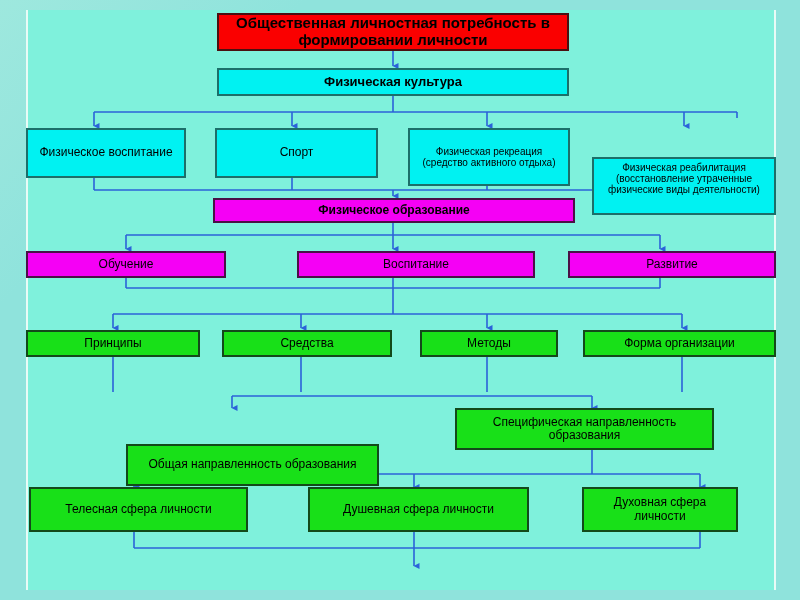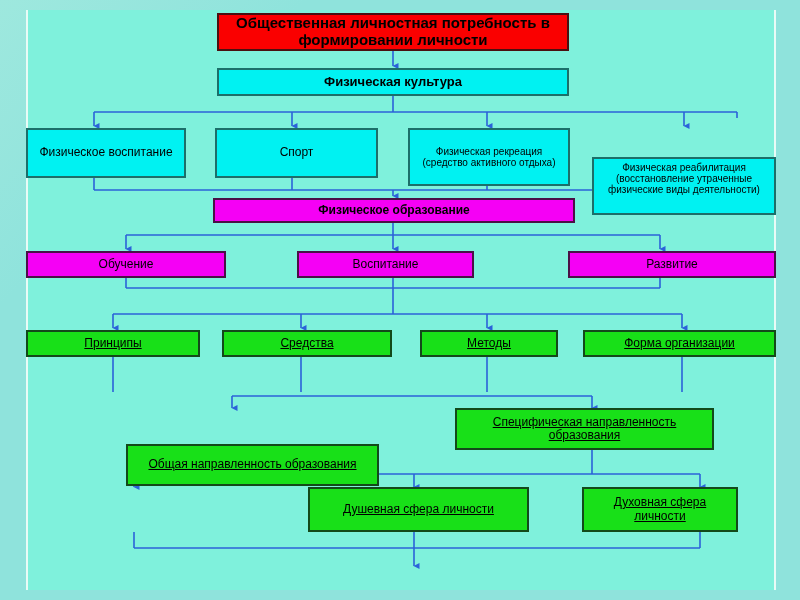--- a/index.html
+++ b/index.html
@@ -61,21 +61,20 @@
     background: #00f2f2;
     border-color: #1c6f6a;
   }
   .n-magenta {
     background: #f500f5;
     border-color: #4a1046;
   }
   .n-green {
     background: #18e018;
     border-color: #13491a;
-    text-decoration: underline;
   }
   .f-13 { font-size: 13px; }
   .f-12 { font-size: 12px; }
   .f-11 { font-size: 15px; }
   .f-10 { font-size: 10px; }
   .bold { font-weight: bold; }
 </style>
 </head>
 <body>
 
@@ -154,29 +153,30 @@
   <div class="node n-cyan f-13 bold" style="left:217px; top:68px; width:352px; height:28px;">Физическая культура</div>
 
   <div class="node n-cyan f-12" style="left:26px; top:128px; width:160px; height:50px;">Физическое воспитание</div>
   <div class="node n-cyan f-12" style="left:215px; top:128px; width:163px; height:50px;">Спорт</div>
   <div class="node n-cyan f-10" style="left:408px; top:128px; width:162px; height:58px;">Физическая рекреация (средство активного отдыха)</div>
   <div class="node n-cyan f-10" style="left:592px; top:128px; width:184px; height:58px; align-items:flex-start; padding-top:3px;margin-top:29px;">Физическая реабилитация (восстановление утраченные физические виды деятельности)</div>
 
   <div class="node n-magenta f-12 bold" style="left:213px; top:198px; width:362px; height:25px;">Физическое образование</div>
 
   <div class="node n-magenta f-12" style="left:26px; top:251px; width:200px; height:27px;">Обучение</div>
-  <div class="node n-magenta f-12" style="left:297px; top:251px; width:177px; height:27px;">Воспитание</div>
+  <div class="node n-magenta f-12" style="left:297px; top:251px; width:238px; height:27px;">Воспитание</div>
   <div class="node n-magenta f-12" style="left:568px; top:251px; width:208px; height:27px;">Развитие</div>
 
   <div class="node n-green f-12" style="left:26px; top:330px; width:174px; height:27px;">Принципы</div>
   <div class="node n-green f-12" style="left:222px; top:330px; width:170px; height:27px;">Средства</div>
   <div class="node n-green f-12" style="left:420px; top:330px; width:138px; height:27px;">Методы</div>
   <div class="node n-green f-12" style="left:583px; top:330px; width:193px; height:27px;">Форма организации</div>
 
   <div class="node n-green f-12" style="left:126px; top:408px; width:253px; height:42px;margin-top:36px;">Общая направленность образования</div>
   <div class="node n-green f-12" style="left:455px; top:408px; width:259px; height:42px;">Специфическая направленность образования</div>
 
+  <div class="node n-green f-12" style="left:29px; top:487px; width:219px; height:45px;">Телесная сфера личности</div>
   <div class="node n-green f-12" style="left:308px; top:487px; width:221px; height:45px;">Душевная сфера личности</div>
   <div class="node n-green f-12" style="left:582px; top:487px; width:156px; height:45px;">Духовная сфера личности</div>
 
   <div class="node n-red f-13 bold" style="left:285px; top:566px; width:260px; height:28px;margin-top:40px;">ЛИЧНОСТЬ</div>
 
 </div>
 
 </body></html>

